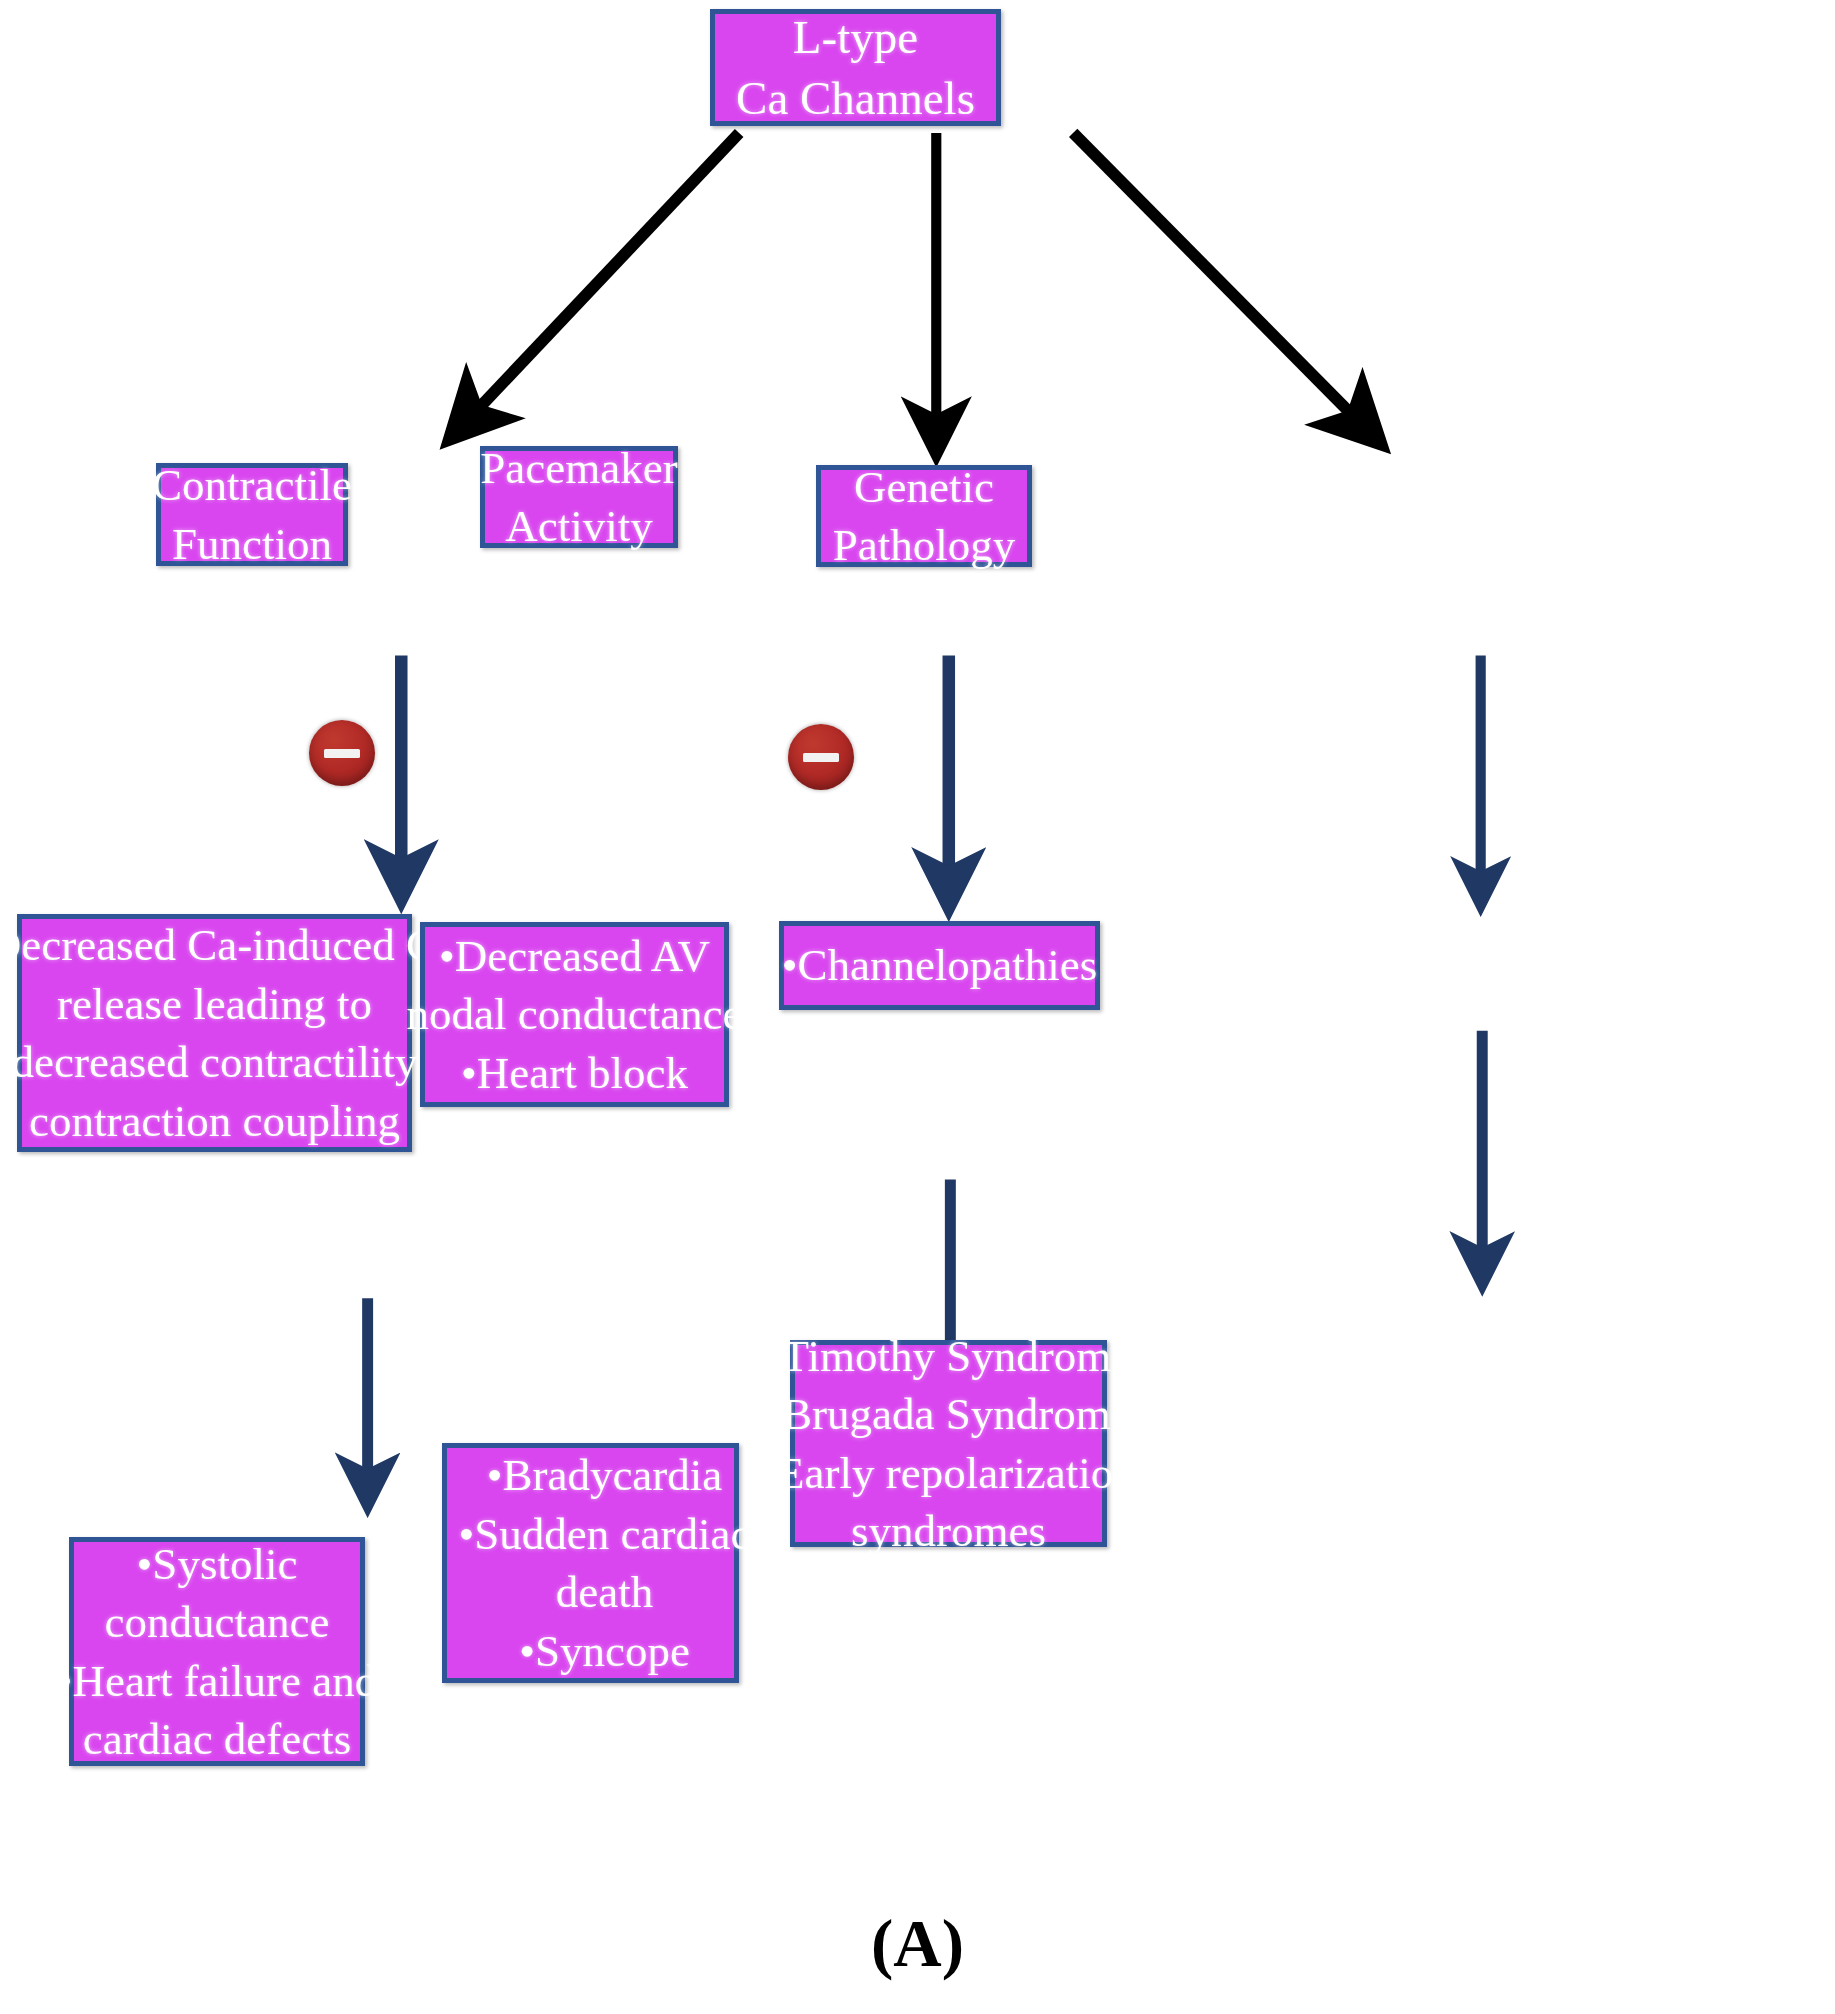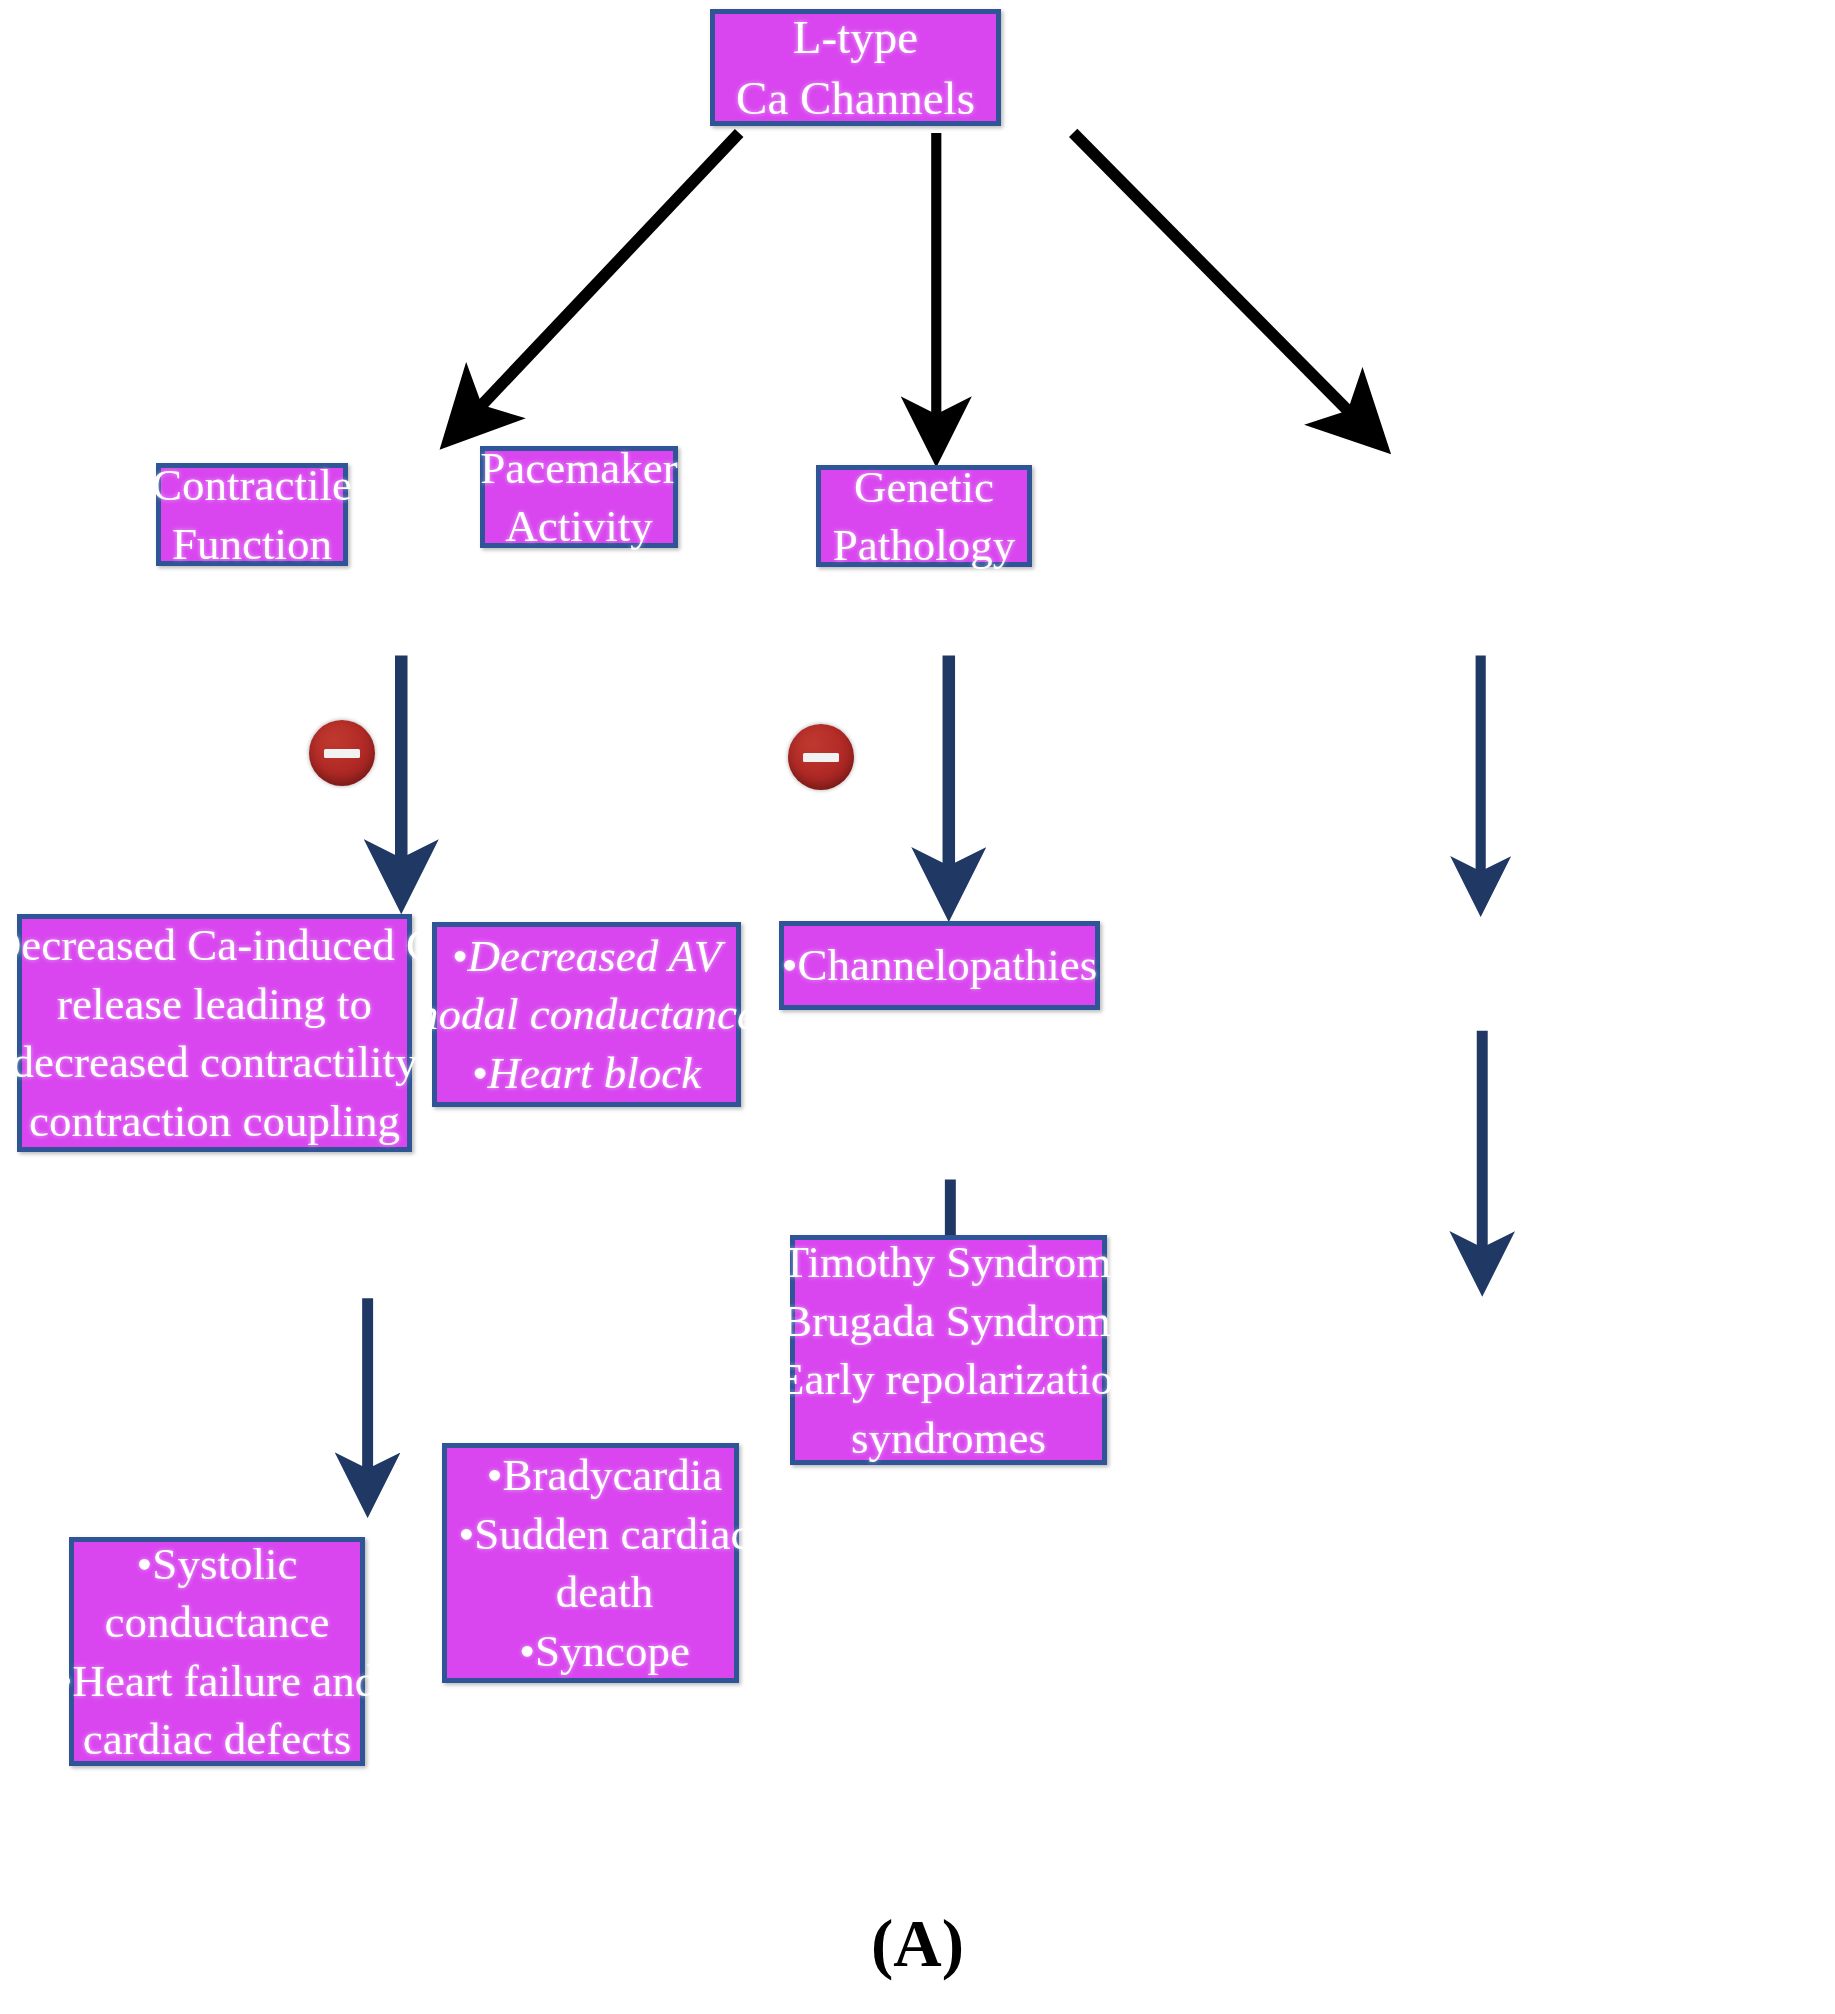--- a/index.html
+++ b/index.html
@@ -46,26 +46,26 @@
   .t-mid  { font-size: 45px; }
   .t-body { font-size: 45px; }
 
   
   #node-root     { left: 710px;  top: 9.4px;   width: 291px; height: 117px; }
   #node-contract { left: 156px;  top: 463px;  width: 192px; height: 103px; }
   #node-pacemaker{ left: 480px;  top: 446px;  width: 198px; height: 102px; }
   #node-genetic  { left: 816px; top: 465px;  width: 216px; height: 102px; }
 
   #node-contract-detail { left: 17px;  top: 914px; width: 395px; height: 238px; }
-  #node-pacemaker-detail{ left: 432px; top: 922px; width: 309px; height: 185px; font-style: italic; }
+  #node-pacemaker-detail{ left: 420px; top: 922px; width: 309px; height: 185px; }
   #node-channelo        { left: 779px; top: 921px; width: 321px; height: 89px; }
 
   #node-systolic   { left: 69px;  top: 1521px; width: 296px; height: 229px; margin-top: 16px; }
   #node-brady      { left: 442px; top: 1443px; width: 297px; height: 240px; padding-left: 28px; }
-  #node-syndromes  { left: 790px;top: 1235px; width: 317px; height: 230px; }
+  #node-syndromes  { left: 790px;top: 1340px; width: 317px; height: 207px; }
 
   
   #wires {
     position: absolute;
     left: 0; top: 0;
     width: 1835px;
     height: 2014px;
     z-index: 1;
     pointer-events: none;
   }

